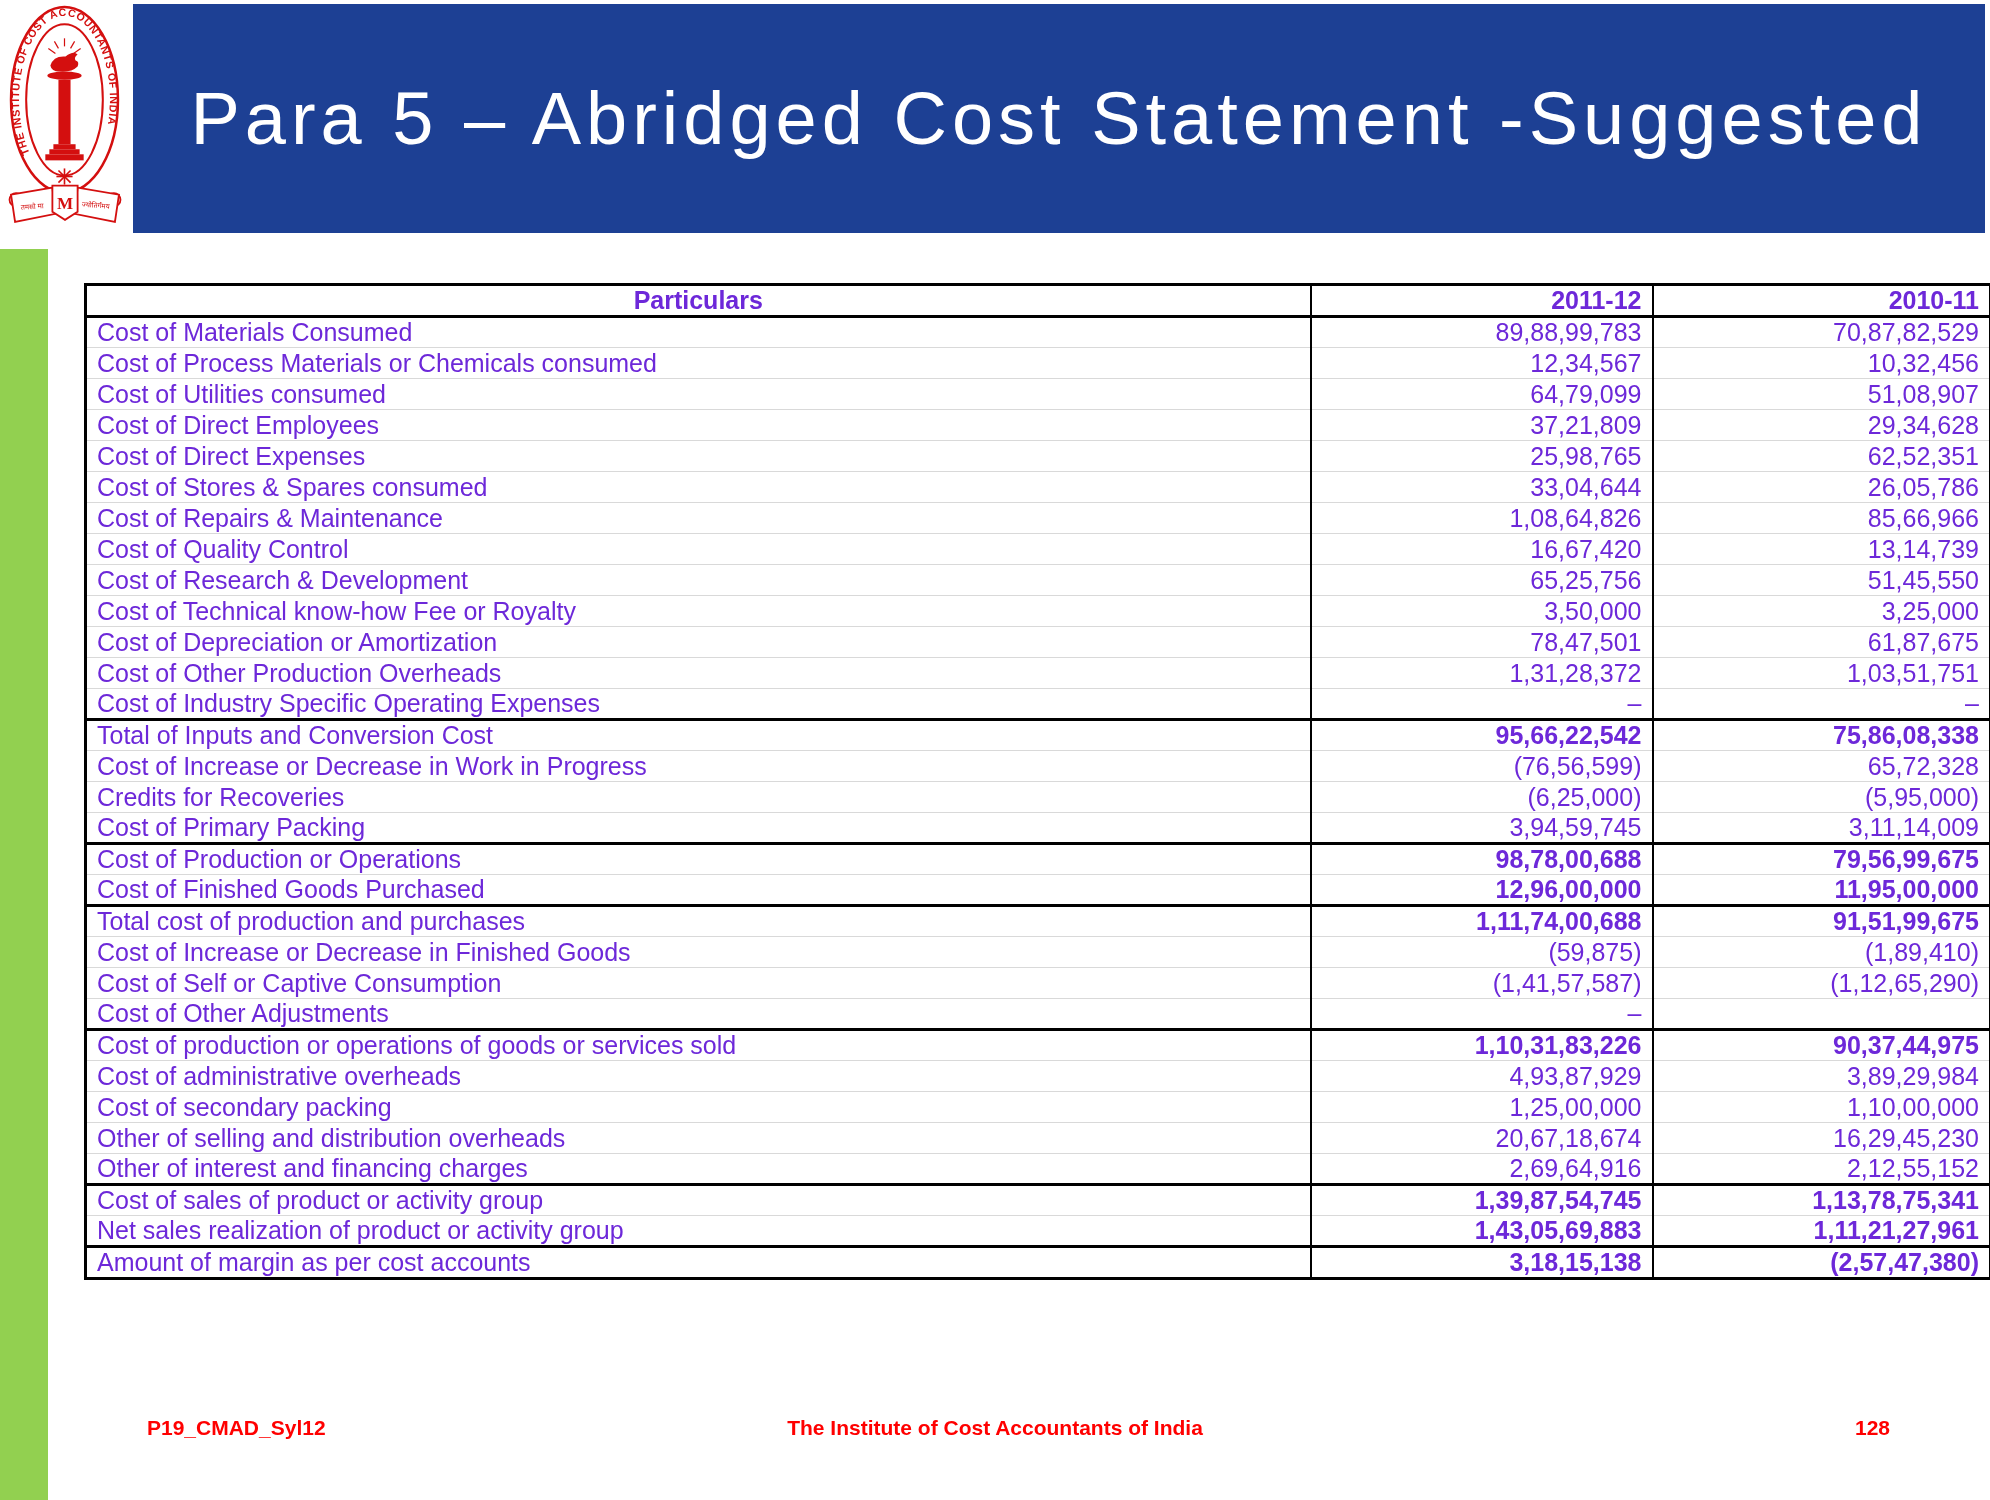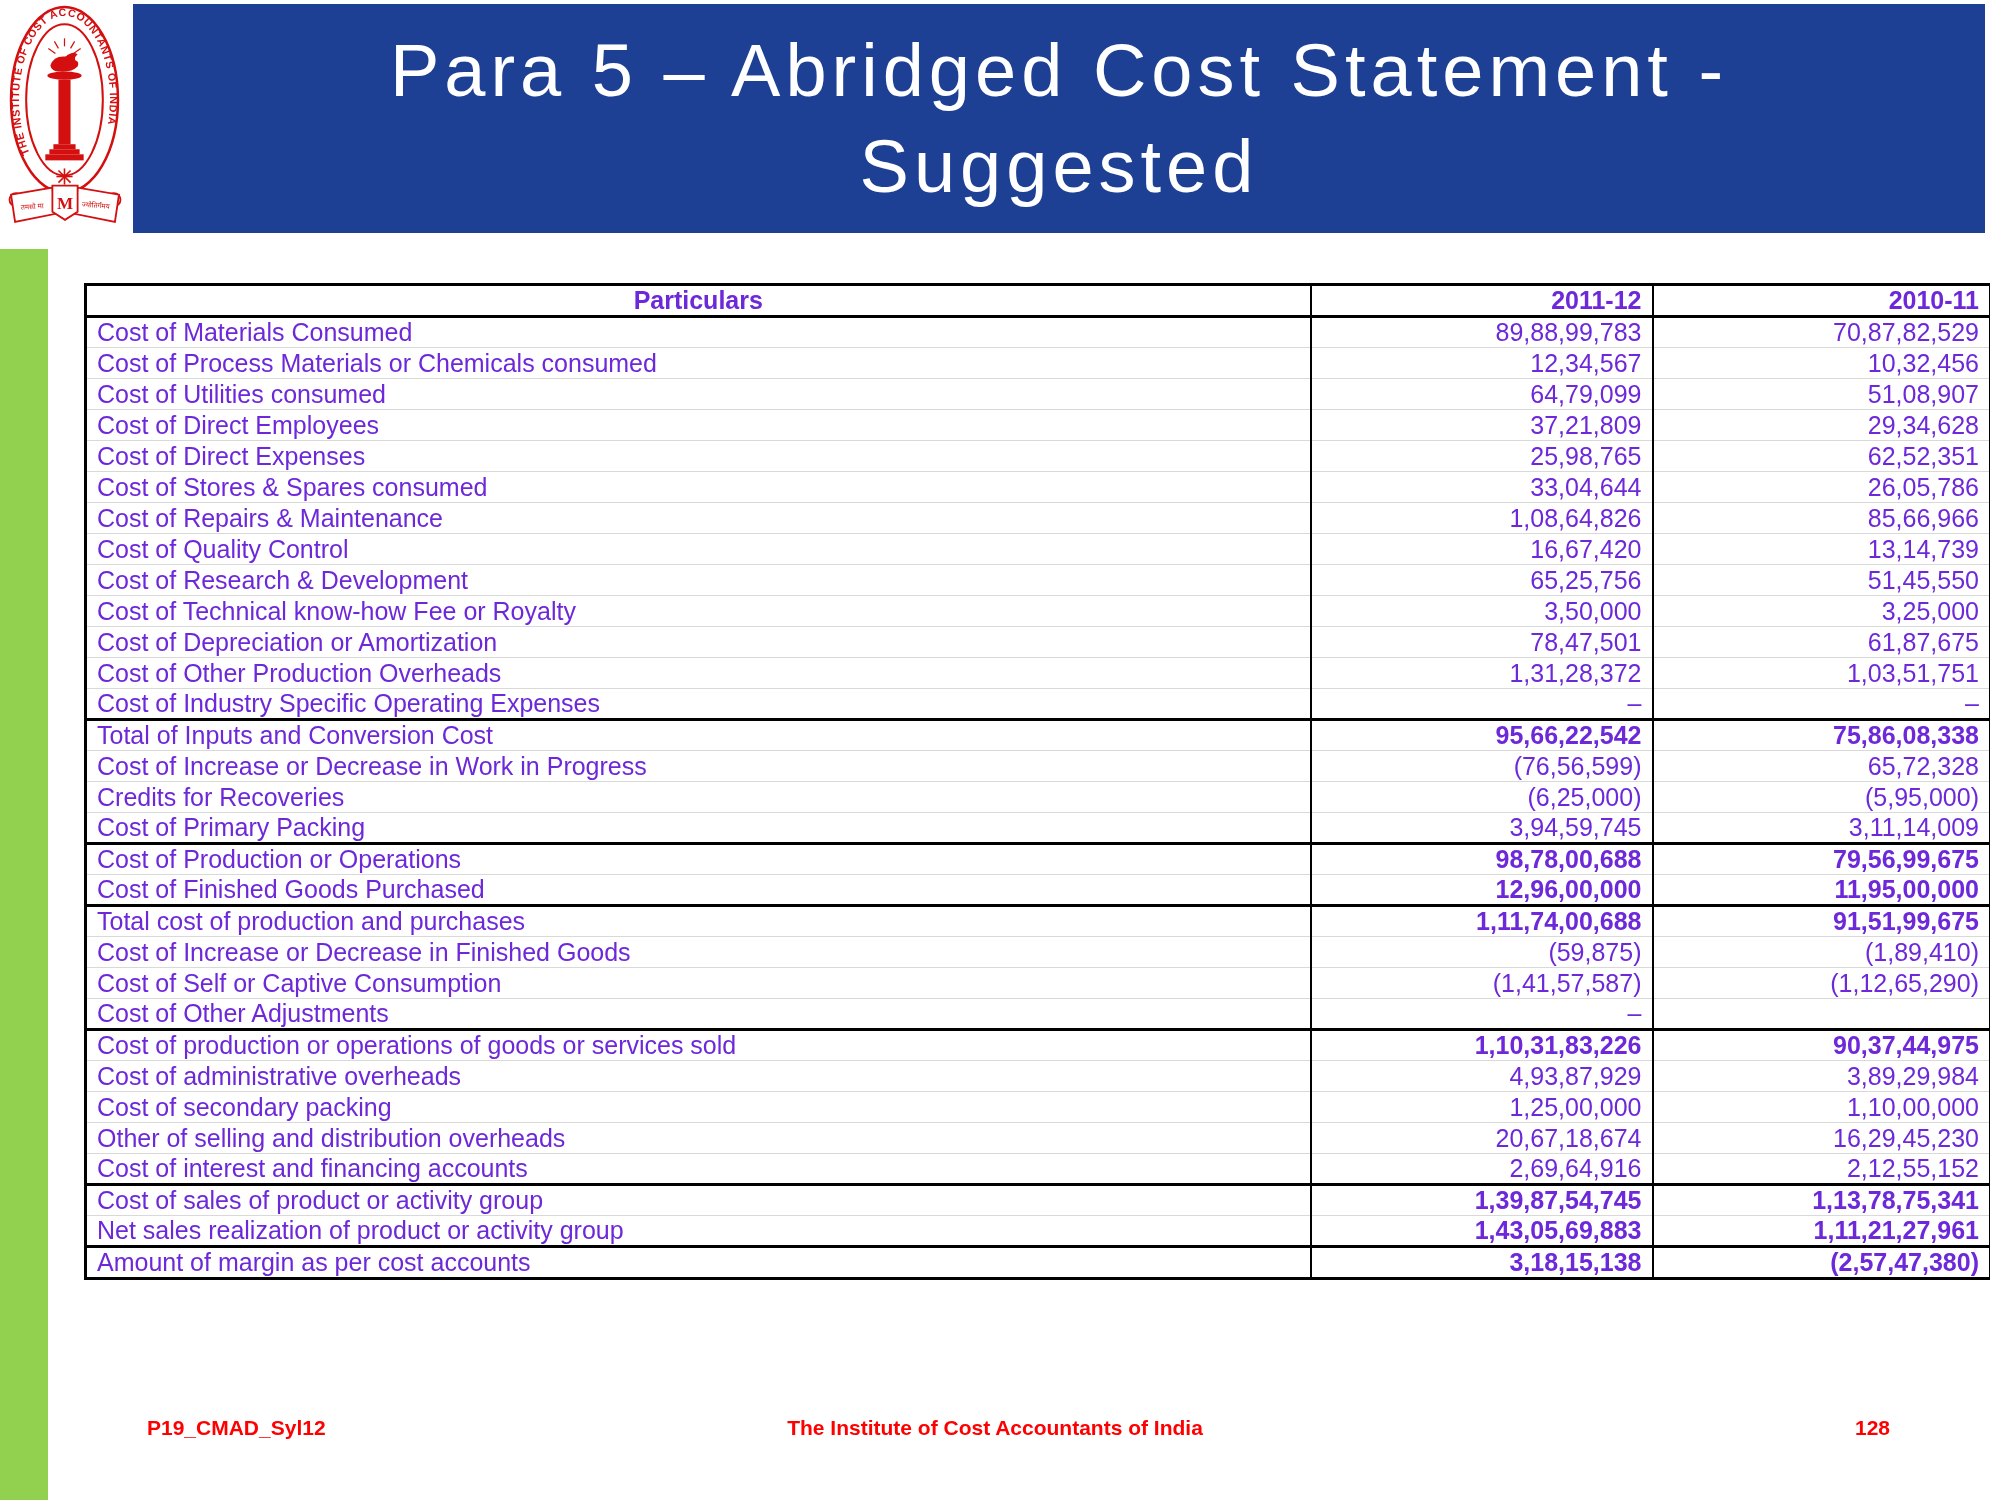--- a/index.html
+++ b/index.html
@@ -17,21 +17,21 @@
   }
   
   .green-bar{
     position:absolute;left:0;top:249px;width:48px;height:1251px;
     background:var(--green);
   }
   
   .title-banner{
     position:absolute;left:133px;top:4px;width:1852px;height:229px;
     background:var(--blue);color:#ffffff;
-    display:flex;flex-direction:column;align-items:center;justify-content:center;
+    display:flex;flex-direction:row;align-items:center;justify-content:center;
   }
   .title-line{
     font-family:"Liberation Sans",sans-serif;
     font-weight:300;font-size:74px;line-height:96px;letter-spacing:5px;
     white-space:nowrap;
   }
   
   .logo-wrap{position:absolute;left:4px;top:2px;width:122px;height:232px;}
   .logo-wrap svg{width:100%;height:100%;}
   
@@ -271,21 +271,21 @@
         <td class="label">Cost of secondary packing</td>
         <td class="num">1,25,00,000</td>
         <td class="num">1,10,00,000</td>
       </tr>
       <tr class="">
         <td class="label">Other of selling and distribution overheads</td>
         <td class="num">20,67,18,674</td>
         <td class="num">16,29,45,230</td>
       </tr>
       <tr class="">
-        <td class="label">Cost of interest and financing accounts</td>
+        <td class="label">Other of interest and financing charges</td>
         <td class="num">2,69,64,916</td>
         <td class="num">2,12,55,152</td>
       </tr>
       <tr class="bold thick">
         <td class="label">Cost of sales of product or activity group</td>
         <td class="num">1,39,87,54,745</td>
         <td class="num">1,13,78,75,341</td>
       </tr>
       <tr class="bold ">
         <td class="label">Net sales realization of product or activity group</td>

